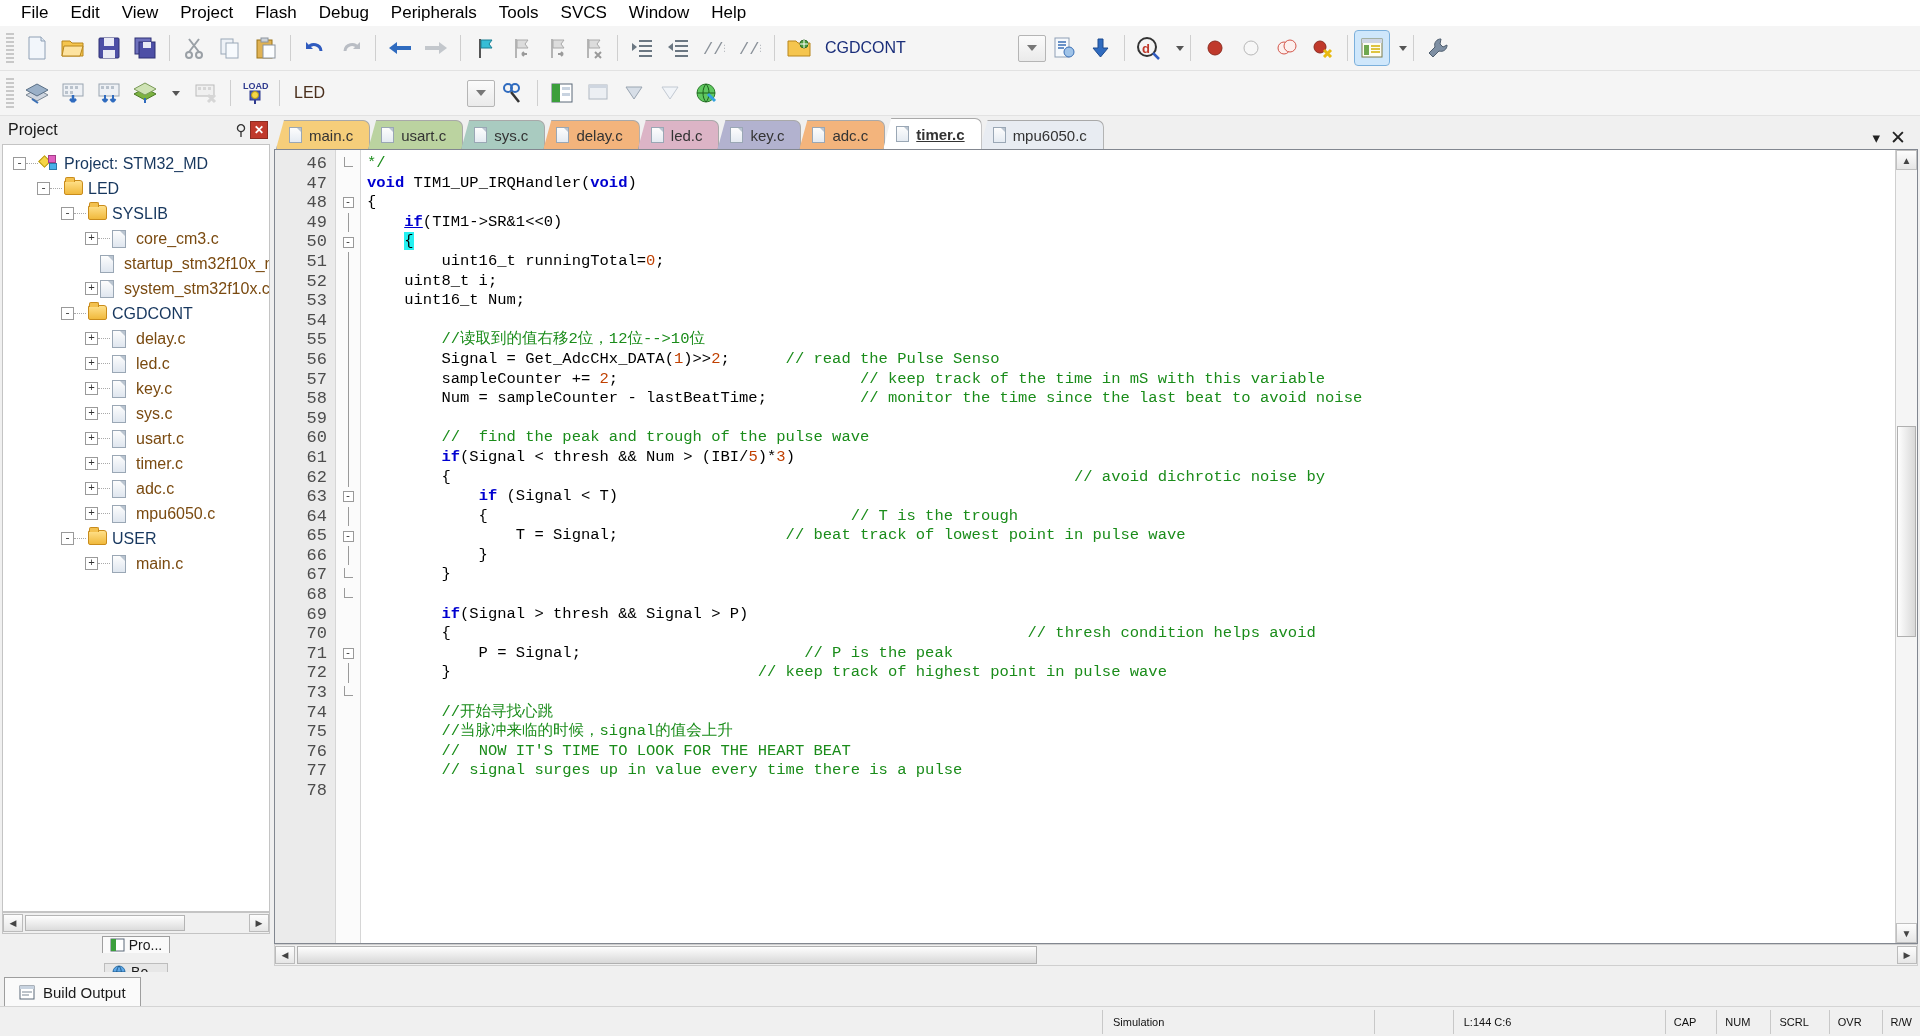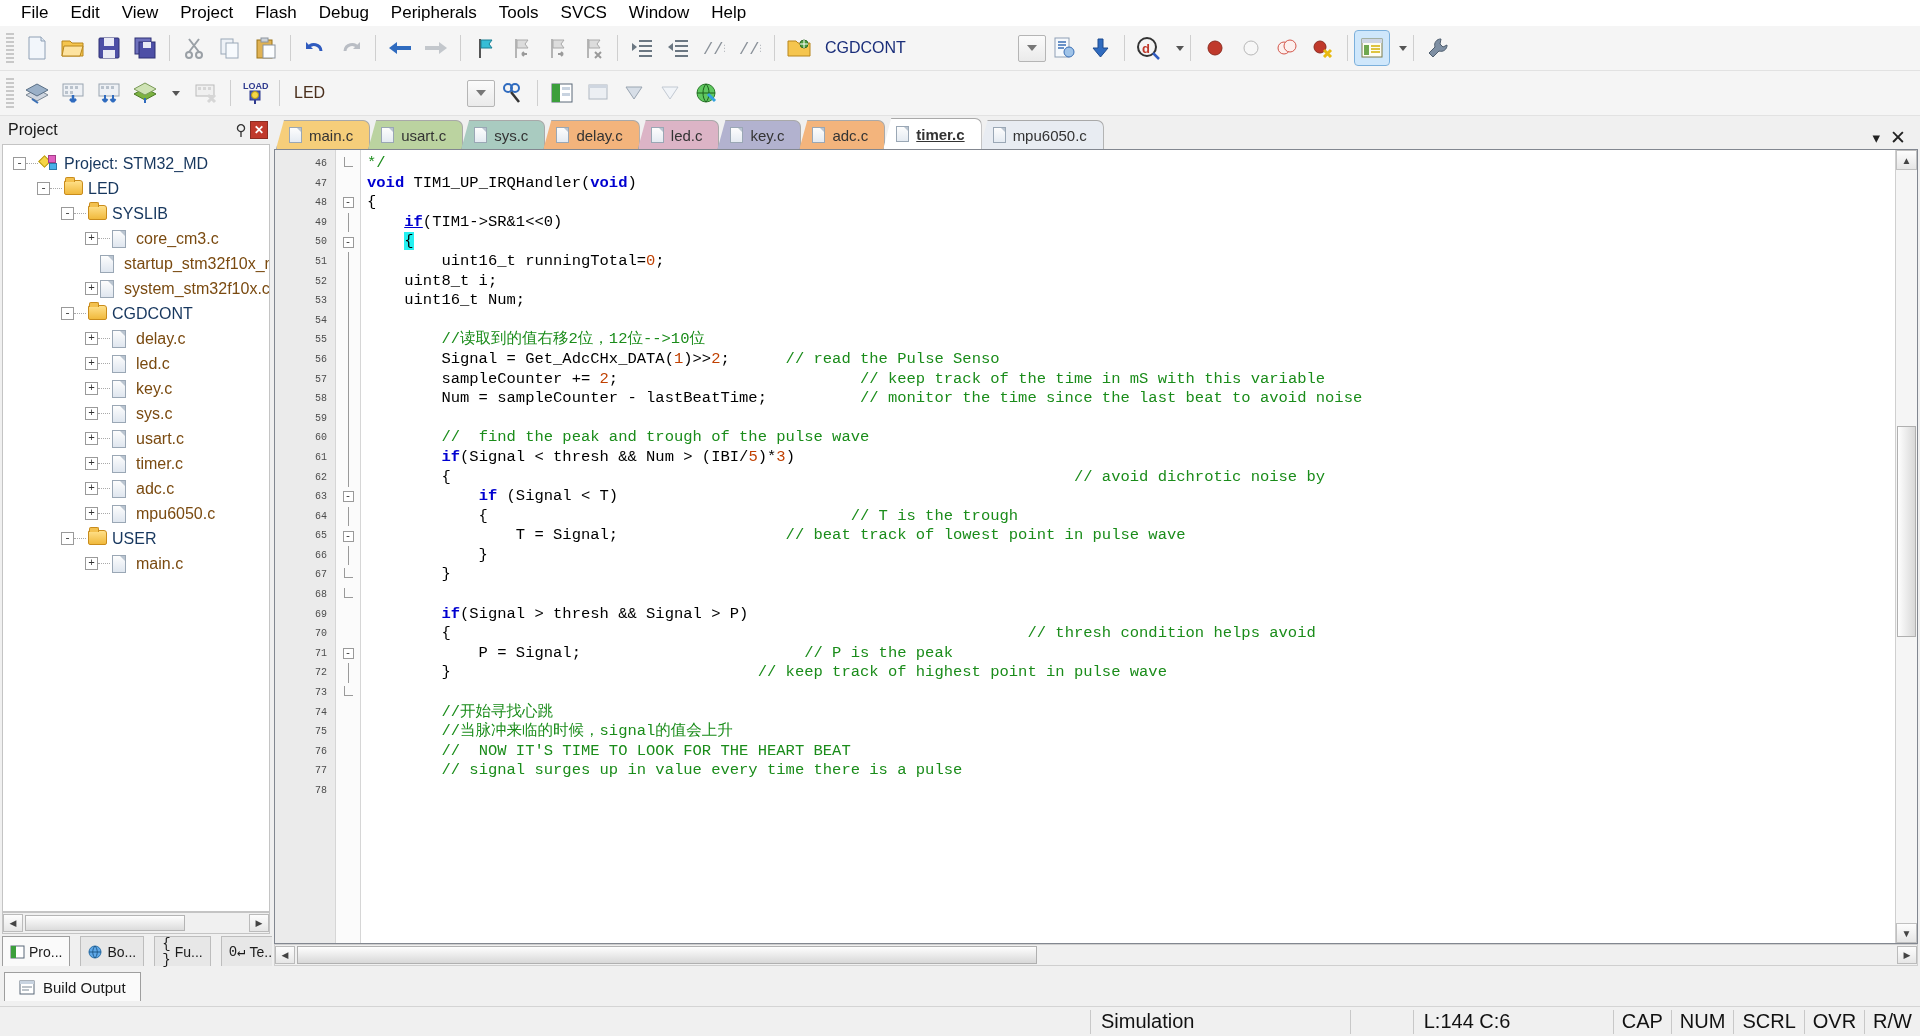--- a/index.html
+++ b/index.html
@@ -55,21 +55,21 @@
   .fold:before { content:""; position:absolute; left:0; top:-4px; width:8px;height:4px;background:#f3c14f;border:1px solid #c98c1b;border-bottom:none;border-radius:2px 2px 0 0;}
   
   .file { width:14px;height:18px;background:linear-gradient(#fdfdfd,#dfe6ef); border:1px solid #9aa7b5; position:relative;}
   .file:after { content:""; position:absolute; right:0; top:0; border-left:5px solid transparent; border-top:5px solid #b9c4d0; }
   
   .proot { width:18px;height:16px; position:relative; }
   .proot .a { position:absolute;left:0;top:2px;width:9px;height:9px;background:#f5d547;border:1px solid #b79a14;transform:rotate(45deg);}
   .proot .b { position:absolute;left:8px;top:0;width:8px;height:8px;background:#e060c0;border:1px solid #a13d86;}
   .proot .c { position:absolute;left:9px;top:8px;width:8px;height:7px;background:#49b0e8;border:1px solid #2a7aaa;}
 
-  .proj-foot { height:36px; display:flex; padding:0 2px; gap:10px; }
+  .proj-foot { height:36px; display:flex; align-items:center; padding:0 2px; gap:10px;flex-direction:column; }
   .ptab { height:30px; display:flex; align-items:center; gap:4px; padding:0 7px; font-size:14px; color:#1b1b1b;
           background:#e7e7e7; border:1px solid #bdbdbd; border-bottom:none; }
   .ptab.active { background:#fafafa; border-color:#9e9e9e; }
   .scrollh { height:22px; margin:0 2px 2px; background:#f0f0f0; border:1px solid #c4c4c4; display:flex; align-items:center; }
   .sarrow { width:20px;height:18px;display:flex;align-items:center;justify-content:center;background:linear-gradient(#fdfdfd,#e6e6e6);border:1px solid #bbb;font-size:9px;color:#444;}
   .sthumb { height:16px; background:linear-gradient(#fefefe,#dcdcdc); border:1px solid #b4b4b4; }
 
   
   .editor { flex:1 1 auto; display:flex; flex-direction:column; min-width:0; background:#f0f0f0; }
   .tabrow { height:33px; display:flex; align-items:flex-end; background:#f0f0f0; padding-left:4px; position:relative;}
@@ -80,47 +80,47 @@
   .tab .ficon:after{content:"";position:absolute;right:0;top:0;border-left:4px solid transparent;border-top:4px solid #b9c4d0;}
   .tab.active { height:31px; z-index:5; font-weight:normal; }
   .tab.active .tname { text-decoration:underline; font-weight:bold; }
   .tabclose { margin-left:auto; display:flex; align-items:center; gap:10px; padding-right:14px; }
   .tabclose .cv { font-size:15px; color:#222; }
   .tabclose .cx { font-size:19px; color:#222; }
 
   .codewrap { flex:1 1 auto; display:flex; background:#fff; border:1px solid #828790; margin:0 2px; min-height:0; }
   .codearea { flex:1 1 auto; display:flex; min-width:0; overflow:hidden; position:relative;}
   .gutter { width:60px; flex:0 0 60px; background:#ebebeb; text-align:right; padding-top:4px; }
-  .gutter div { height:19.6px; line-height:19.6px; font-size:10px; color:#4d4d4d; padding-right:8px;
+  .gutter div { height:19.6px; line-height:19.6px; font-size:17px; color:#4d4d4d; padding-right:8px;
                 font-family:"Liberation Mono",monospace; }
   .foldcol { width:26px; flex:0 0 26px; background:#fbfbfb; border-left:1px solid #d6d6d6; border-right:1px solid #d6d6d6; padding-top:4px; position:relative;}
   .foldcol div { height:19.6px; display:flex; align-items:center; justify-content:center; }
   .fbox { width:11px;height:11px;border:1px solid #9a9a9a;background:#fff;font-size:10px;line-height:9px;text-align:center;color:#333;font-family:"Liberation Mono",monospace;}
   .fbar { width:1px; height:19.6px; background:#9a9a9a; }
   .code { flex:1 1 auto; padding:4px 0 0 6px; overflow:hidden; font-family:"Liberation Mono",monospace; font-size:15.5px; }
   .code .ln { height:19.6px; line-height:19.6px; white-space:pre; color:#000; }
   .kw { color:#0000d0; font-weight:bold; }
   .cm { color:#1a8c1a; }
   .num { color:#c04000; }
   .hl { background:#24f0f0; }
   .ul { text-decoration:underline; }
 
   .vsb { width:22px; flex:0 0 22px; background:#f0f0f0; border-left:1px solid #cfcfcf; display:flex; flex-direction:column; }
   .vsb .ar { height:20px; display:flex;align-items:center;justify-content:center; background:linear-gradient(#fdfdfd,#e6e6e6); border:1px solid #c0c0c0; font-size:10px; color:#444;}
   .vsb .track { flex:1; position:relative; background:#f5f5f5; }
   .vsb .thumb { position:absolute; left:1px; right:1px; background:linear-gradient(to right,#fefefe,#d8d8d8); border:1px solid #b0b0b0; }
   .hsb { height:22px; margin:0 2px 2px; background:#f0f0f0; border:1px solid #cfcfcf; display:flex; align-items:center;}
   .hsb .thumb { height:18px; background:linear-gradient(#fefefe,#d8d8d8); border:1px solid #b0b0b0; }
 
-  .build { height:34px; display:flex; padding-left:4px; background:#f0f0f0; }
+  .build { height:34px; display:flex; align-items:flex-end; padding-left:4px; background:#f0f0f0; }
   .btab { height:29px; display:flex; align-items:center; gap:8px; padding:0 14px; font-size:15px; color:#1b1b1b;
           background:#fafafa; border:1px solid #9e9e9e; border-bottom:none; }
 
   
-  .status { height:30px; flex:0 0 30px; background:#f0f0f0; border-top:1px solid #d4d4d4; display:flex; align-items:center; font-size:20px; color:#111; }
+  .status { height:30px; flex:0 0 30px; background:#f0f0f0; border-top:1px solid #d4d4d4; display:flex; align-items:center; font-size:11px; color:#111;gap:12px; }
   .status .cell { height:24px; display:flex; align-items:center; padding:0 10px; border-left:1px solid #c8c8c8; }
   .status .first { flex:0 0 1090px; border-left:none; }
   .status .sim { flex:0 0 260px; }
   .status .mid { flex:1; }
   .status .lc { flex:0 0 200px; }
   .status .kk { padding:0 8px; }
 </style>
 </head>
 <body>
 

